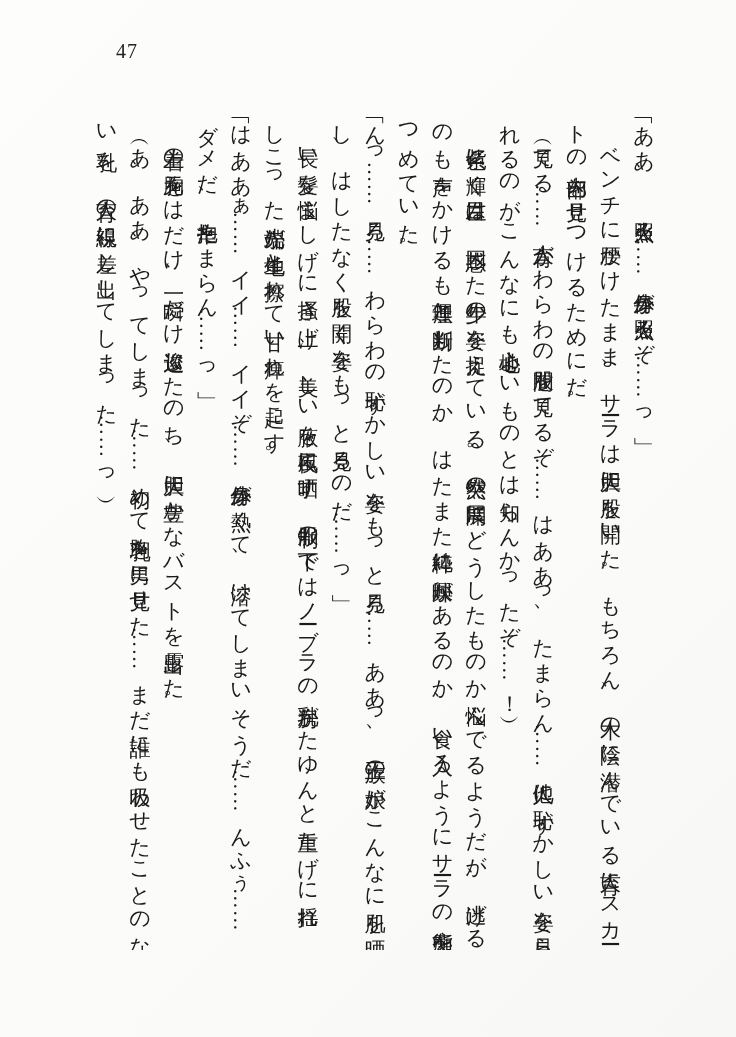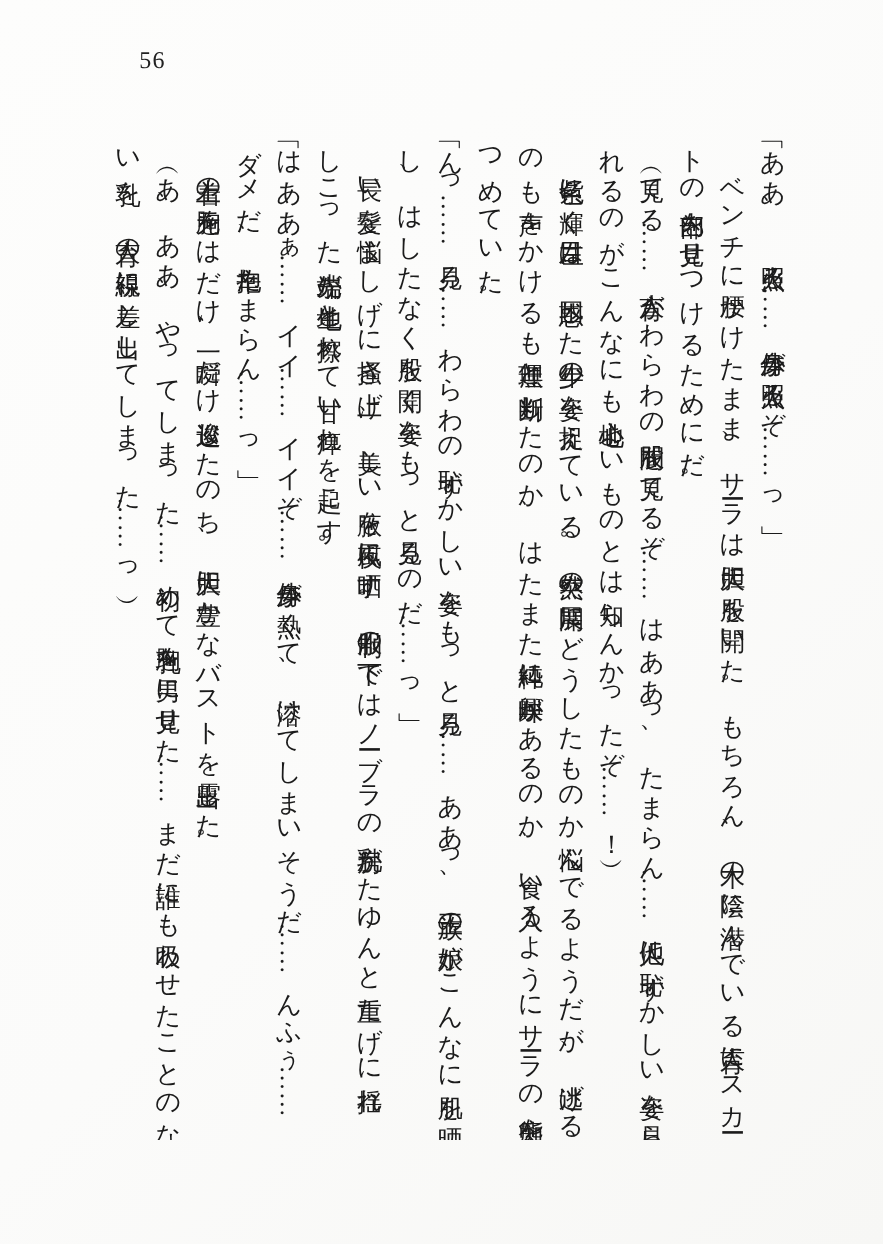--- a/index.html
+++ b/index.html
@@ -47,21 +47,21 @@
     text-indent: 0;
     word-break: normal;
     line-break: strict;
   }
 </style>
 </head>
 <body>
 
 <div class="page">
 
-  <div class="page-number">56</div>
+  <div class="page-number">47</div>
 
   <div class="text-block">
     <p>「ああ、　火照る……身体が火照るぞ……っ」</p>
     <p>　ベンチに腰かけたまま、サーラは大胆に股を開いた。もちろん、木の陰に潜んでいる育人にスカートの内部を見せつけるためにだ。</p>
     <p>　（見てる……育人がわらわの股間を見てるぞ……はああっ、たまらん……他人に恥ずかしい姿を見られるのがこんなにも心地よいものとは知らんかったぞ……！）</p>
     <p>　紫色に輝く左目は、困惑した少年の姿を捉えている。突然の展開にどうしたものか悩んでるようだが、逃げるのも声をかけるも無理と判断したのか、はたまた純粋に興味があるのか、食い入るようにサーラの痴態を見つめていた。</p>
     <p>「んっ……見ろ……わらわの恥ずかしい姿をもっと見ろ……ああっ、王族の娘がこんなに肌を晒し、はしたなく股を開く姿をもっと見るのだ……っ」</p>
     <p>　長い髪を悩ましげに掻き上げ、美しい腋を夜風に晒す。制服の下ではノーブラの乳房がたゆんと重たげに揺れ、しこった先端が生地と擦れて甘い痺れを起こす。</p>
     <p>「はああぁ……イイ……イイぞ……身体が熱くて、溶けてしまいそうだ……んふぅ……ダメだ、辛抱たまらん……っ」</p>
     <p>　上着の胸元をはだけ、一瞬だけ逡巡したのち、大胆に豊かなバストを露出した。</p>

